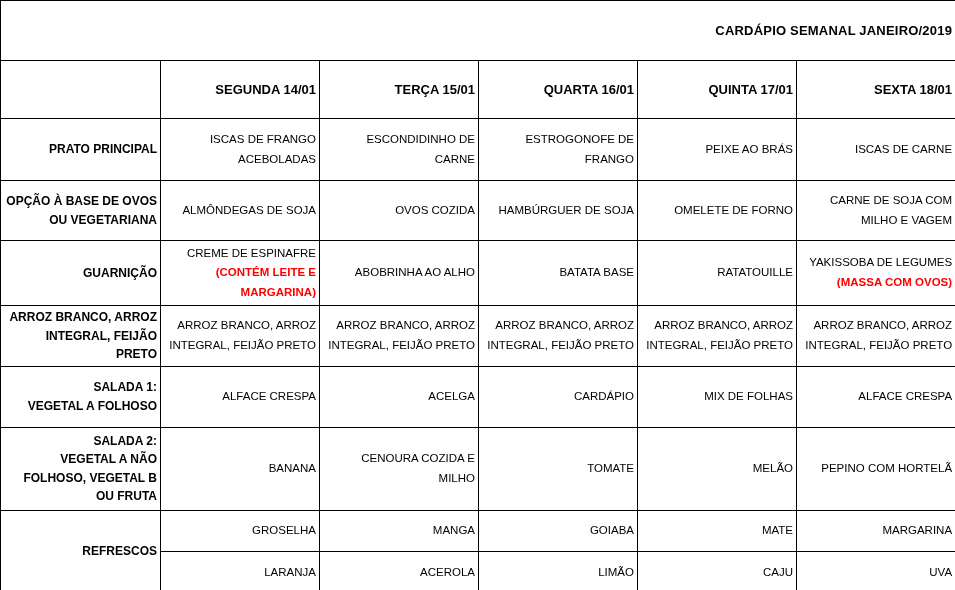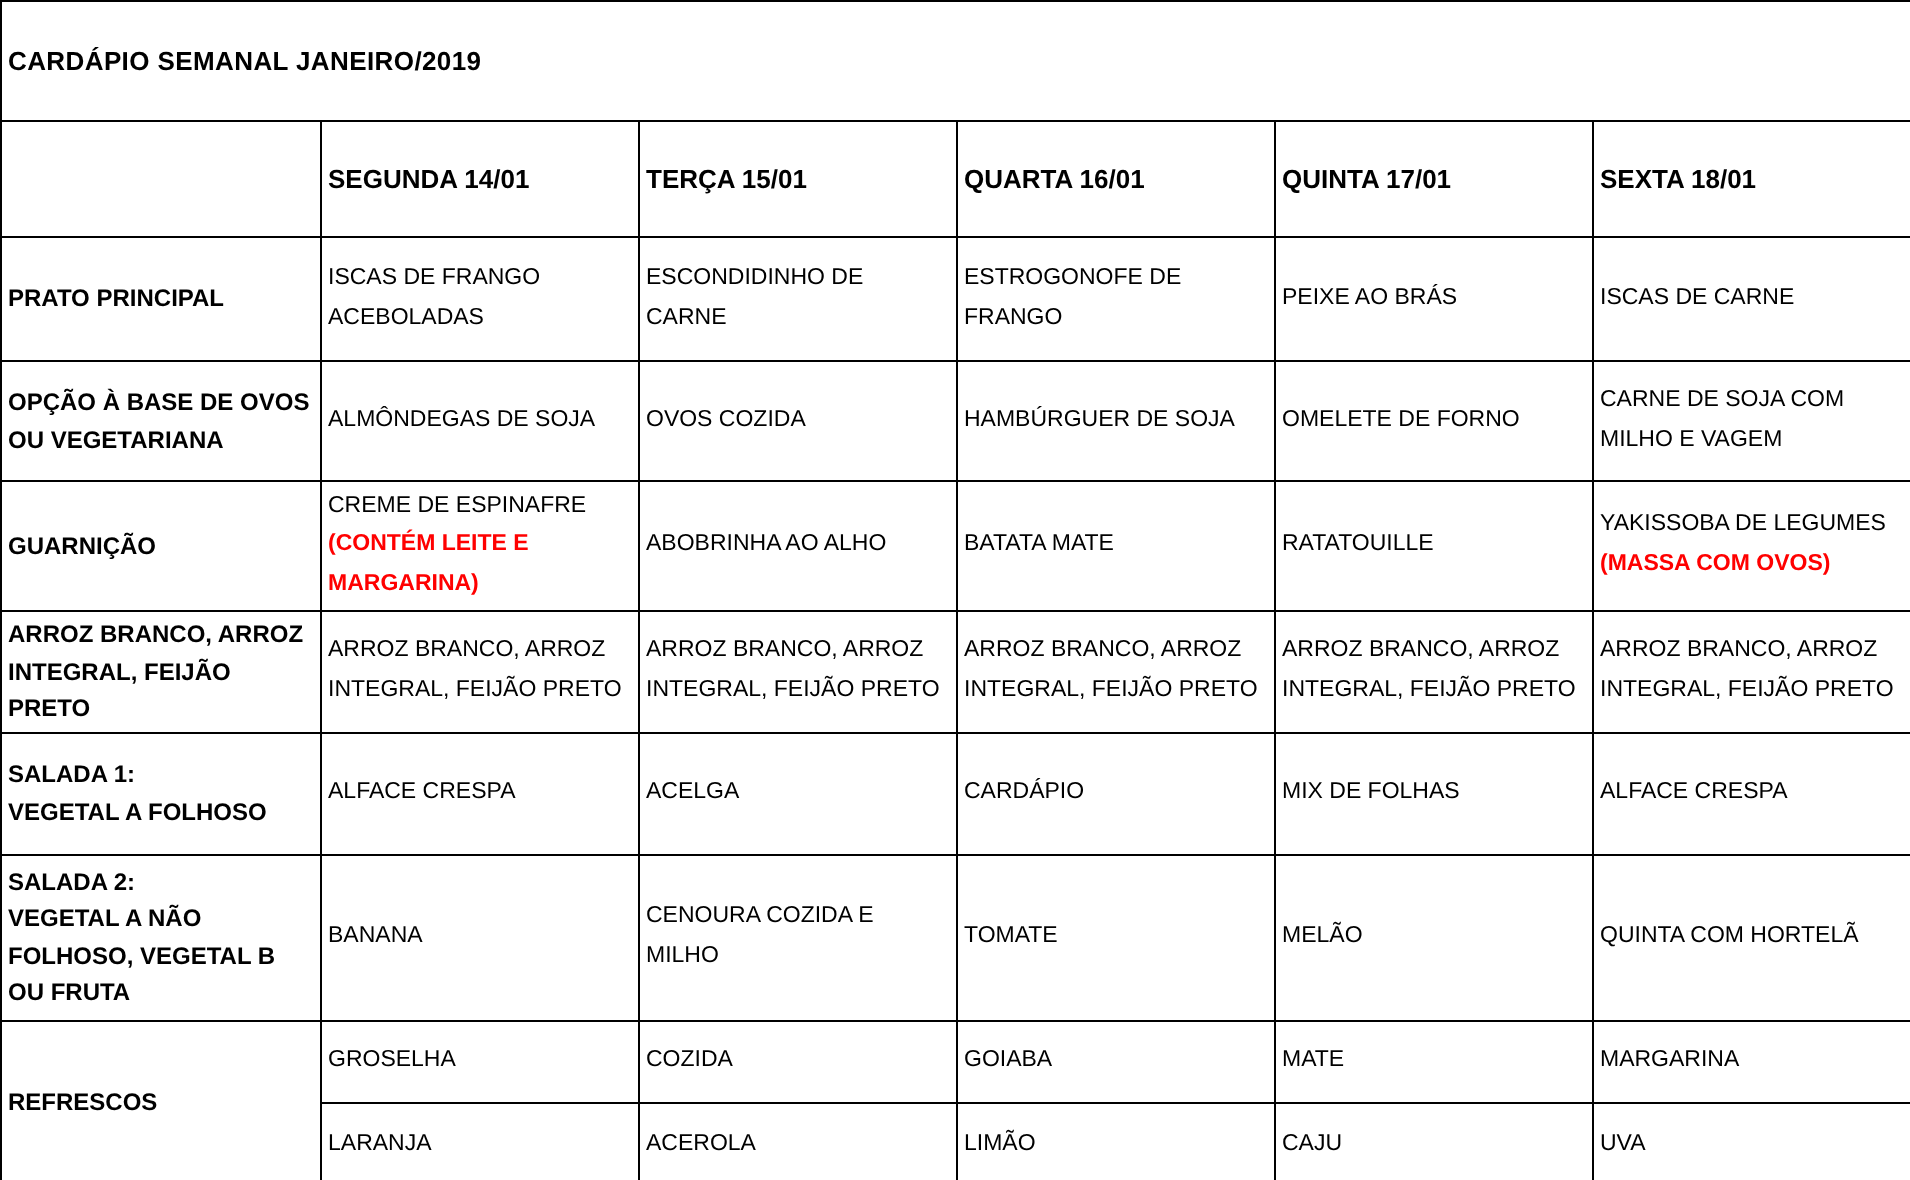--- a/index.html
+++ b/index.html
@@ -10,21 +10,21 @@
     font-family: "Liberation Sans", sans-serif;
     color: #000000;
   }
   table.menu {
     width: 955px; height: 590px;
     border-collapse: collapse;
     table-layout: fixed;
   }
   td {
     border: 1px solid #000000;
-    text-align: left;
+    text-align: right;
     vertical-align: middle;
     padding: 2px 3px;
     overflow: hidden;
   }
   td.title {
     font-weight: bold;
     font-size: 13px;
     letter-spacing: 0.2px;
   }
   td.head {
@@ -109,21 +109,21 @@
       <td class="label">GUARNIÇÃO</td>
       <td class="cell">
         <div>CREME DE ESPINAFRE</div>
         <div class="alert">(CONTÉM LEITE E MARGARINA)</div>
       </td>
       <td class="cell">
         <div>ABOBRINHA AO ALHO</div>
         <div class="alert"></div>
       </td>
       <td class="cell">
-        <div>BATATA MATE</div>
+        <div>BATATA BASE</div>
         <div class="alert"></div>
       </td>
       <td class="cell">
         <div>RATATOUILLE</div>
         <div class="alert"></div>
       </td>
       <td class="cell">
         <div>YAKISSOBA DE LEGUMES</div>
         <div class="alert">(MASSA COM OVOS)</div>
       </td>
@@ -151,27 +151,27 @@
 
     <tr class="h-r5">
       <td class="label">SALADA 2:
 VEGETAL A NÃO
 FOLHOSO, VEGETAL B
 OU FRUTA</td>
       <td class="cell">BANANA</td>
       <td class="cell">CENOURA COZIDA E MILHO</td>
       <td class="cell">TOMATE</td>
       <td class="cell">MELÃO</td>
-      <td class="cell">QUINTA COM HORTELÃ</td>
+      <td class="cell">PEPINO COM HORTELÃ</td>
     </tr>
 
     <tr class="h-r6">
       <td class="label" rowspan="2">REFRESCOS</td>
       <td class="cell">GROSELHA</td>
-      <td class="cell">COZIDA</td>
+      <td class="cell">MANGA</td>
       <td class="cell">GOIABA</td>
       <td class="cell">MATE</td>
       <td class="cell">MARGARINA</td>
     </tr>
 
     <tr class="h-r7">
       <td class="cell">LARANJA</td>
       <td class="cell">ACEROLA</td>
       <td class="cell">LIMÃO</td>
       <td class="cell">CAJU</td>

